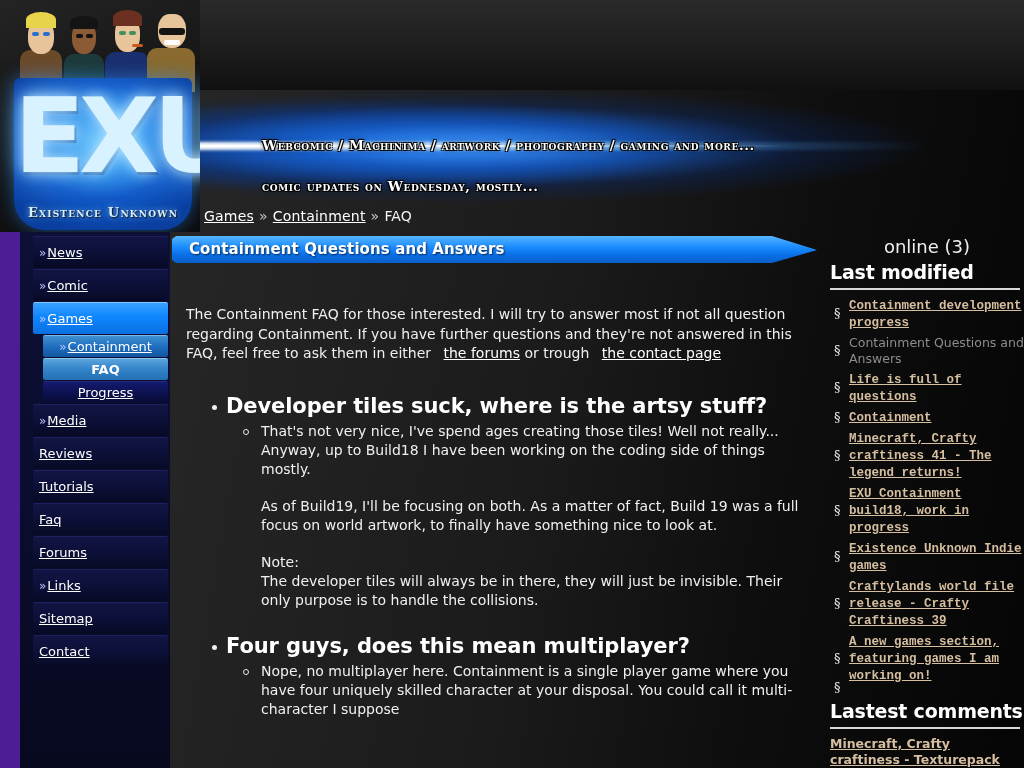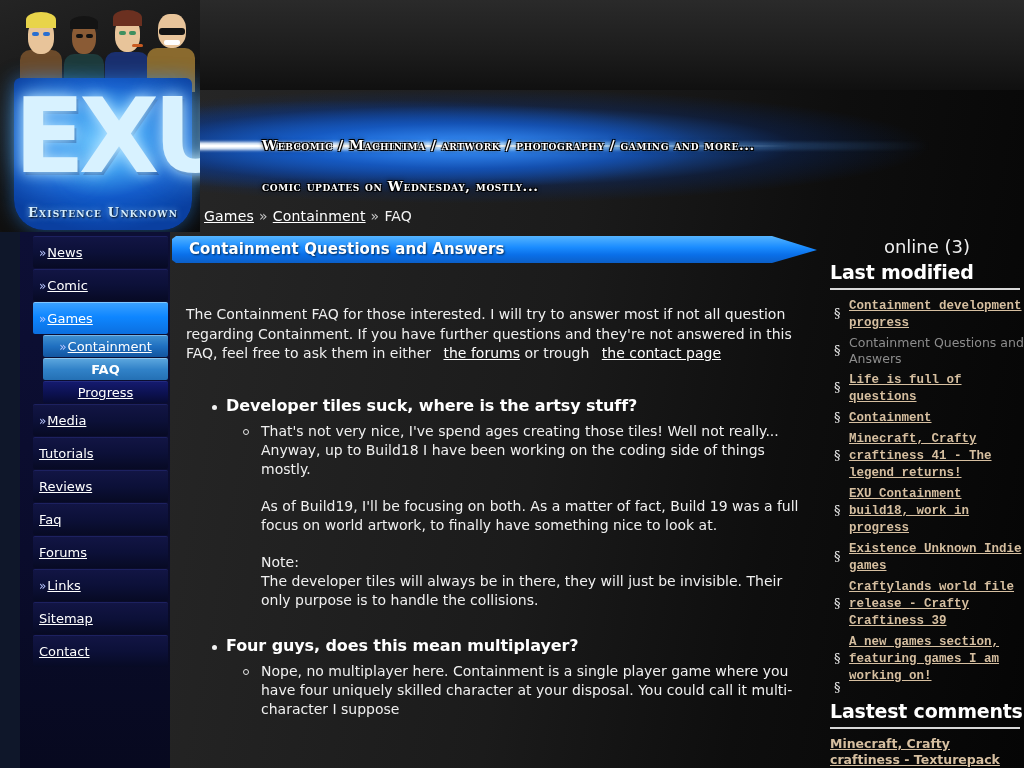--- a/index.html
+++ b/index.html
@@ -9,21 +9,21 @@
     height: 768px;
     overflow: hidden;
     background: #000;
     font-family: "DejaVu Sans", "Liberation Sans", sans-serif;
   }
 
   #page {
     position: relative;
     width: 1024px;
     height: 768px;
-    background: #0f172a;
+    background: #4c1d95;
     overflow: hidden;
   }
 
   
   .bg-content {
     position: absolute;
     left: 170px; top: 0; width: 854px; height: 768px;
     background: linear-gradient(100deg, #272727 0%, #212121 22%, #1b1b1b 45%, #0e0e0e 70%, #050505 100%);
   }
   .bg-top-dark {
@@ -187,21 +187,21 @@
   .intro { margin-bottom: 30px; }
 
   .faq-list { list-style: none; margin: 0; padding: 0; }
   .faq-item { position: relative; margin-top: 24px; padding-left: 40px; }
   .faq-item:first-child { margin-top: 10px; }
   .faq-bullet {
     position: absolute; left: 26px; top: 11px;
     width: 5px; height: 5px; background: #f0f0f0; border-radius: 50%;
   }
   .faq-q {
-    font-size: 16px; font-weight: bold; color: #ffffff;
+    font-size: 21px; font-weight: bold; color: #ffffff;
     line-height: 24px; letter-spacing: -.1px;
   }
   .faq-a { position: relative; margin-top: 4px; padding-left: 35px; line-height: 19px; }
   .faq-a-bullet {
     position: absolute; left: 17px; top: 7px;
     width: 6px; height: 6px; border: 1px solid #e6e6e6; border-radius: 50%;
   }
   .faq-a p { margin: 0; }
   .faq-a p.gap { margin-top: 18px; }
 
@@ -315,24 +315,24 @@
           <a href="#">FAQ</a>
         </div>
         <div class="navitem sub lvl2dark">
           <a href="#">Progress</a>
         </div>
         <div class="navitem">
           <span class="chev">»</span>
           <a href="#">Media</a>
         </div>
         <div class="navitem">
+          <a href="#">Reviews</a>
+        </div>
+        <div class="navitem">
           <a href="#">Tutorials</a>
-        </div>
-        <div class="navitem">
-          <a href="#">Reviews</a>
         </div>
         <div class="navitem">
           <a href="#">Faq</a>
         </div>
         <div class="navitem">
           <a href="#">Forums</a>
         </div>
         <div class="navitem">
           <span class="chev">»</span>
           <a href="#">Links</a>

